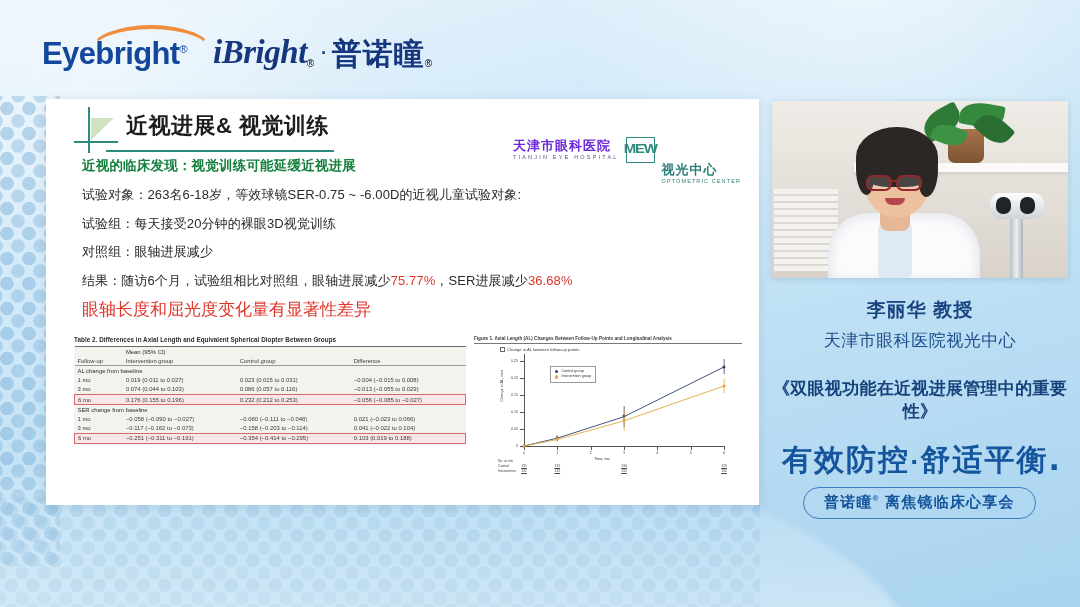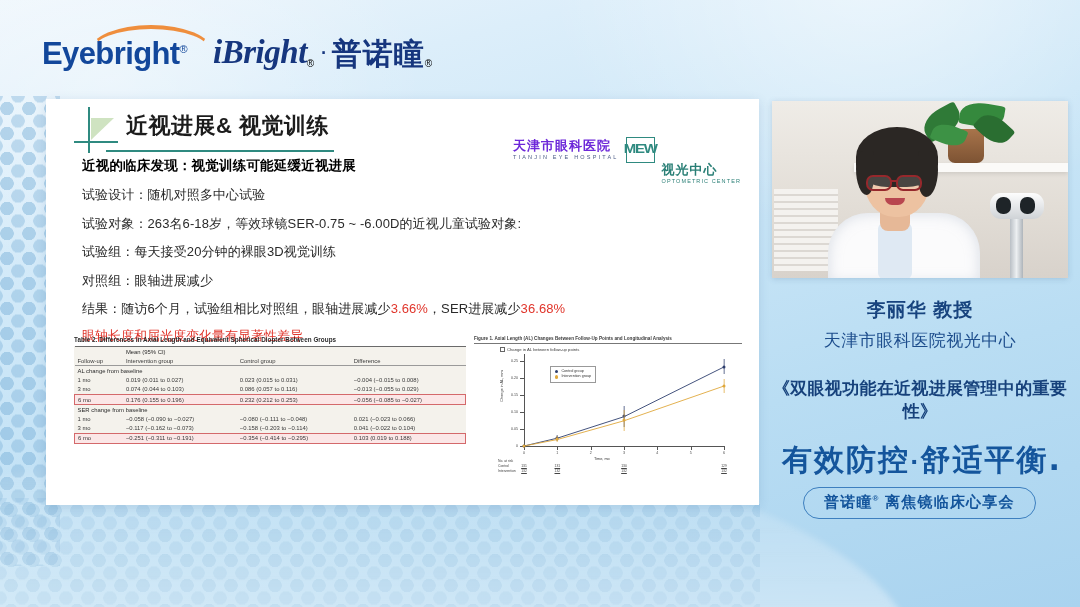--- a/index.html
+++ b/index.html
@@ -116,29 +116,29 @@
     display: flex; flex-direction: column; align-items: center; justify-content: center;
     letter-spacing: -1px; position: relative;
   }
   .hl-mark span { transform: scaleX(1.25); }
   .hl-right .hl-cn { color: #2a7f76; margin-top: 48px; }
   .hl-right .hl-en { color: #2a7f76; letter-spacing: 1.1px; }
 
   
   #slide-body { padding: 2px 0 0 36px; }
   .lead {
-    font-size: 13.5px; font-weight: 700; color: #000000;
+    font-size: 13.5px; font-weight: 700; color: #15803d;
     margin-bottom: 11px; letter-spacing: .2px;
   }
   .bline {
     font-size: 13px; color: #2a2a2a; margin-bottom: 10.5px; letter-spacing: .1px;
   }
   .hot { color: #e0352b; }
   .redline {
-    font-size: 13px; color: #e0352b; margin-top: -2px; margin-bottom: 20px;
+    font-size: 17px; color: #e0352b; margin-top: -2px; margin-bottom: 20px;
   }
 
   
   #figrow {
     position: absolute; left: 28px; top: 237px; right: 14px;
     display: flex; gap: 8px; align-items: flex-start;
   }
   #tbl-wrap { width: 392px; }
   .tbl-cap {
     font-size: 6.3px; font-weight: 700; color: #2b2b2b;
@@ -325,25 +325,24 @@
           </div>
         <div class="hl-right">
           <div class="hl-cn">视光中心</div>
           <div class="hl-en">OPTOMETRIC CENTER</div>
         </div>
       </div>
     </div>
 
     <div id="slide-body">
       <div class="lead">近视的临床发现：视觉训练可能延缓近视进展</div>
-      <div class="bline">试验设计：随机对照多中心试验</div>
       <div class="bline">试验对象：263名6-18岁，等效球镜SER-0.75 ~ -6.00D的近视儿童试验对象:</div>
       <div class="bline">试验组：每天接受20分钟的裸眼3D视觉训练</div>
       <div class="bline">对照组：眼轴进展减少</div>
-      <div class="bline"><span>结果：随访6个月，试验组相比对照组，眼轴进展减少</span><span class="hot">3.66%</span><span>，SER进展减少</span><span class="hot">36.68%</span></div>
+      <div class="bline"><span>结果：随访6个月，试验组相比对照组，眼轴进展减少</span><span class="hot">75.77%</span><span>，SER进展减少</span><span class="hot">36.68%</span></div>
       <div class="redline">眼轴长度和屈光度变化量有显著性差异</div>
     </div>
 
     <div id="figrow">
 
       <div id="tbl-wrap">
         <div class="tbl-cap">Table 2. Differences in Axial Length and Equivalent Spherical Diopter Between Groups</div>
         <table class="jama">
           <tbody id="tbl-body">
               <tr class="rule-top meanhdr">

